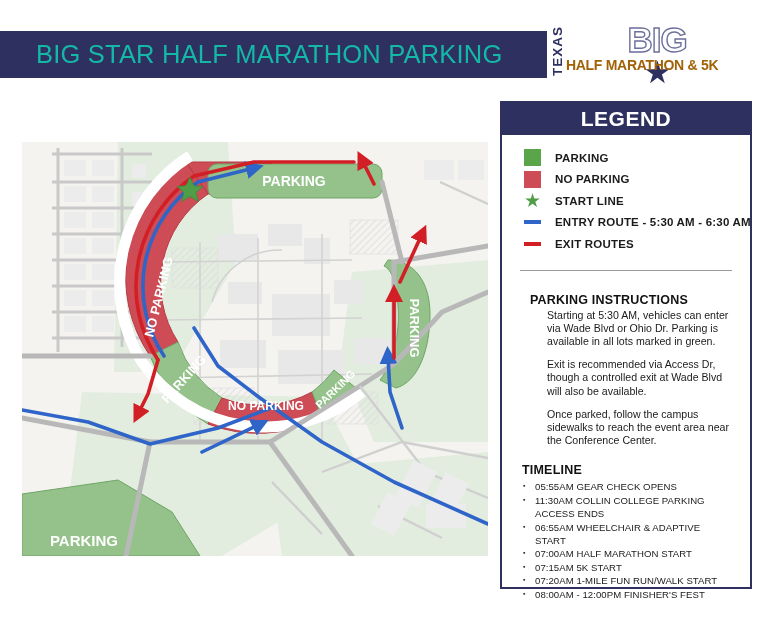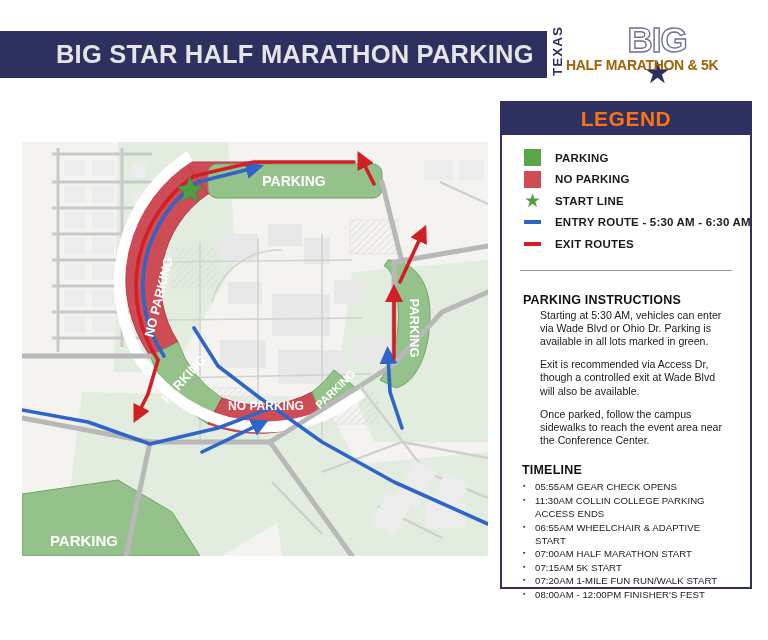--- a/index.html
+++ b/index.html
@@ -3,22 +3,22 @@
 <meta charset="utf-8">
 <title>Big Star Half Marathon Parking</title>
 <style>
   html,body{margin:0;padding:0;background:#ffffff;}
   body{width:768px;height:640px;position:relative;overflow:hidden;
        font-family:"Liberation Sans",sans-serif;-webkit-font-smoothing:antialiased;}
 
   
   #header-bar{position:absolute;left:0;top:31px;width:547px;height:47px;
       background:#2e3060;display:flex;align-items:center;}
-  #header-title{color:#e5e5e5;font-size:25.5px;font-weight:bold;letter-spacing:.2px;
-      padding-left:56px;white-space:nowrap;}
+  #header-title{color:#14b8a6;font-size:25.5px;font-weight:normal;letter-spacing:.2px;
+      padding-left:36px;white-space:nowrap;}
 
   #logo{position:absolute;left:548px;top:22px;width:200px;height:62px;}
   #logo-texas{position:absolute;left:0px;top:6px;width:18px;height:46px;
       color:#2e3060;font-size:13.5px;font-weight:bold;letter-spacing:1px;
       writing-mode:vertical-rl;transform:rotate(180deg);
       display:flex;align-items:center;justify-content:center;}
   #logo-bigstar{position:absolute;left:18px;top:0px;width:182px;height:40px;
       display:flex;align-items:center;flex-direction:column;}
   .outline-word{font-size:35px;font-weight:bold;letter-spacing:-1px;
       color:transparent;line-height:1;}
@@ -32,38 +32,38 @@
   
   #map-panel{position:absolute;left:22px;top:142px;width:466px;height:414px;
       background:#f2f1ee;overflow:hidden;}
   #map-svg{display:block;width:466px;height:414px;}
 
   
   #legend-panel{position:absolute;left:500px;top:101px;width:252px;height:488px;
       border:2px solid #2e3060;background:#ffffff;box-sizing:border-box;}
   #legend-header{height:32px;background:#2e3060;display:flex;align-items:center;
       justify-content:center;}
-  #legend-title{color:#f97316;font-size:21px;font-weight:bold;letter-spacing:.5px;}
+  #legend-title{color:#ffffff;font-size:21px;font-weight:bold;letter-spacing:.5px;}
 
   #legend-items{padding:12px 0 6px 22px;}
   .legend-row{display:flex;align-items:center;height:21.5px;}
   .sw-box{width:17px;height:17px;flex:0 0 17px;}
   .sw-green{background:#5aa54a;}
   .sw-red{background:#cd4c56;}
   .sw-star{width:17px;flex:0 0 17px;text-align:center;color:#4f9e47;
       font-size:19px;line-height:17px;}
   .sw-line{width:17px;flex:0 0 17px;height:4px;}
   .ln-blue{background:#2f64c8;}
   .ln-red{background:#d21f26;}
   .legend-label{margin-left:14px;font-size:11.5px;font-weight:bold;color:#1b1b1b;
       letter-spacing:.2px;white-space:nowrap;}
 
   #legend-divider{margin:9px 18px 0 18px;height:1px;background:#9a9a9a;}
 
-  #instructions{padding:22px 20px 0 21px;}
+  #instructions{padding:22px 20px 0 28px;}
   .sec-title{font-size:12.5px;font-weight:bold;color:#111;letter-spacing:.2px;
       margin-bottom:2px;}
   .para{font-size:10.6px;color:#1a1a1a;line-height:13.2px;margin:0 0 10px 17px;}
   .para:last-child{margin-bottom:0;}
 
   #timeline{padding:16px 20px 0 20px;}
   #timeline-list{list-style:none;margin:3px 0 0 0;padding:0;}
   #timeline-list li{font-size:9.6px;color:#1a1a1a;line-height:13.4px;
       padding-left:13px;position:relative;letter-spacing:.05px;}
   #timeline-list li:before{content:"\25AA";position:absolute;left:1px;top:-1px;

